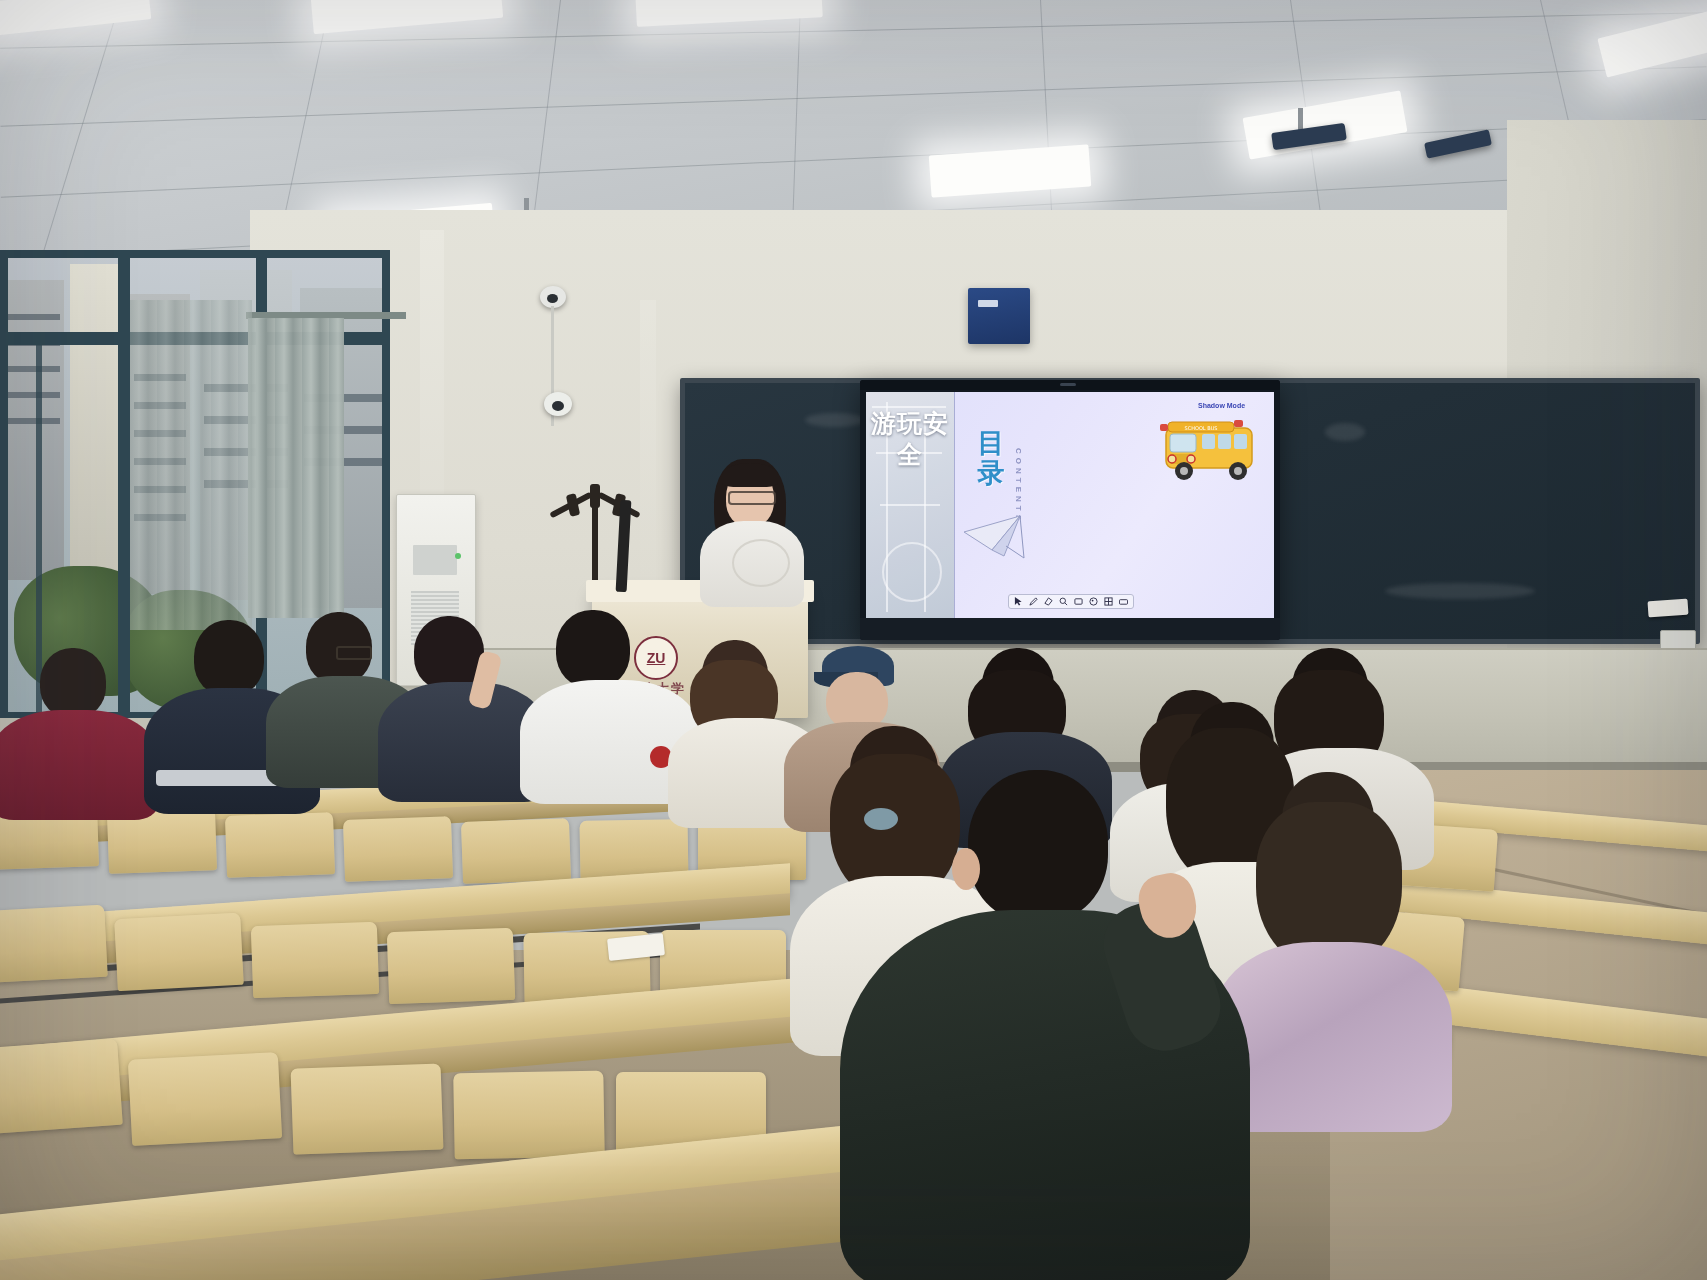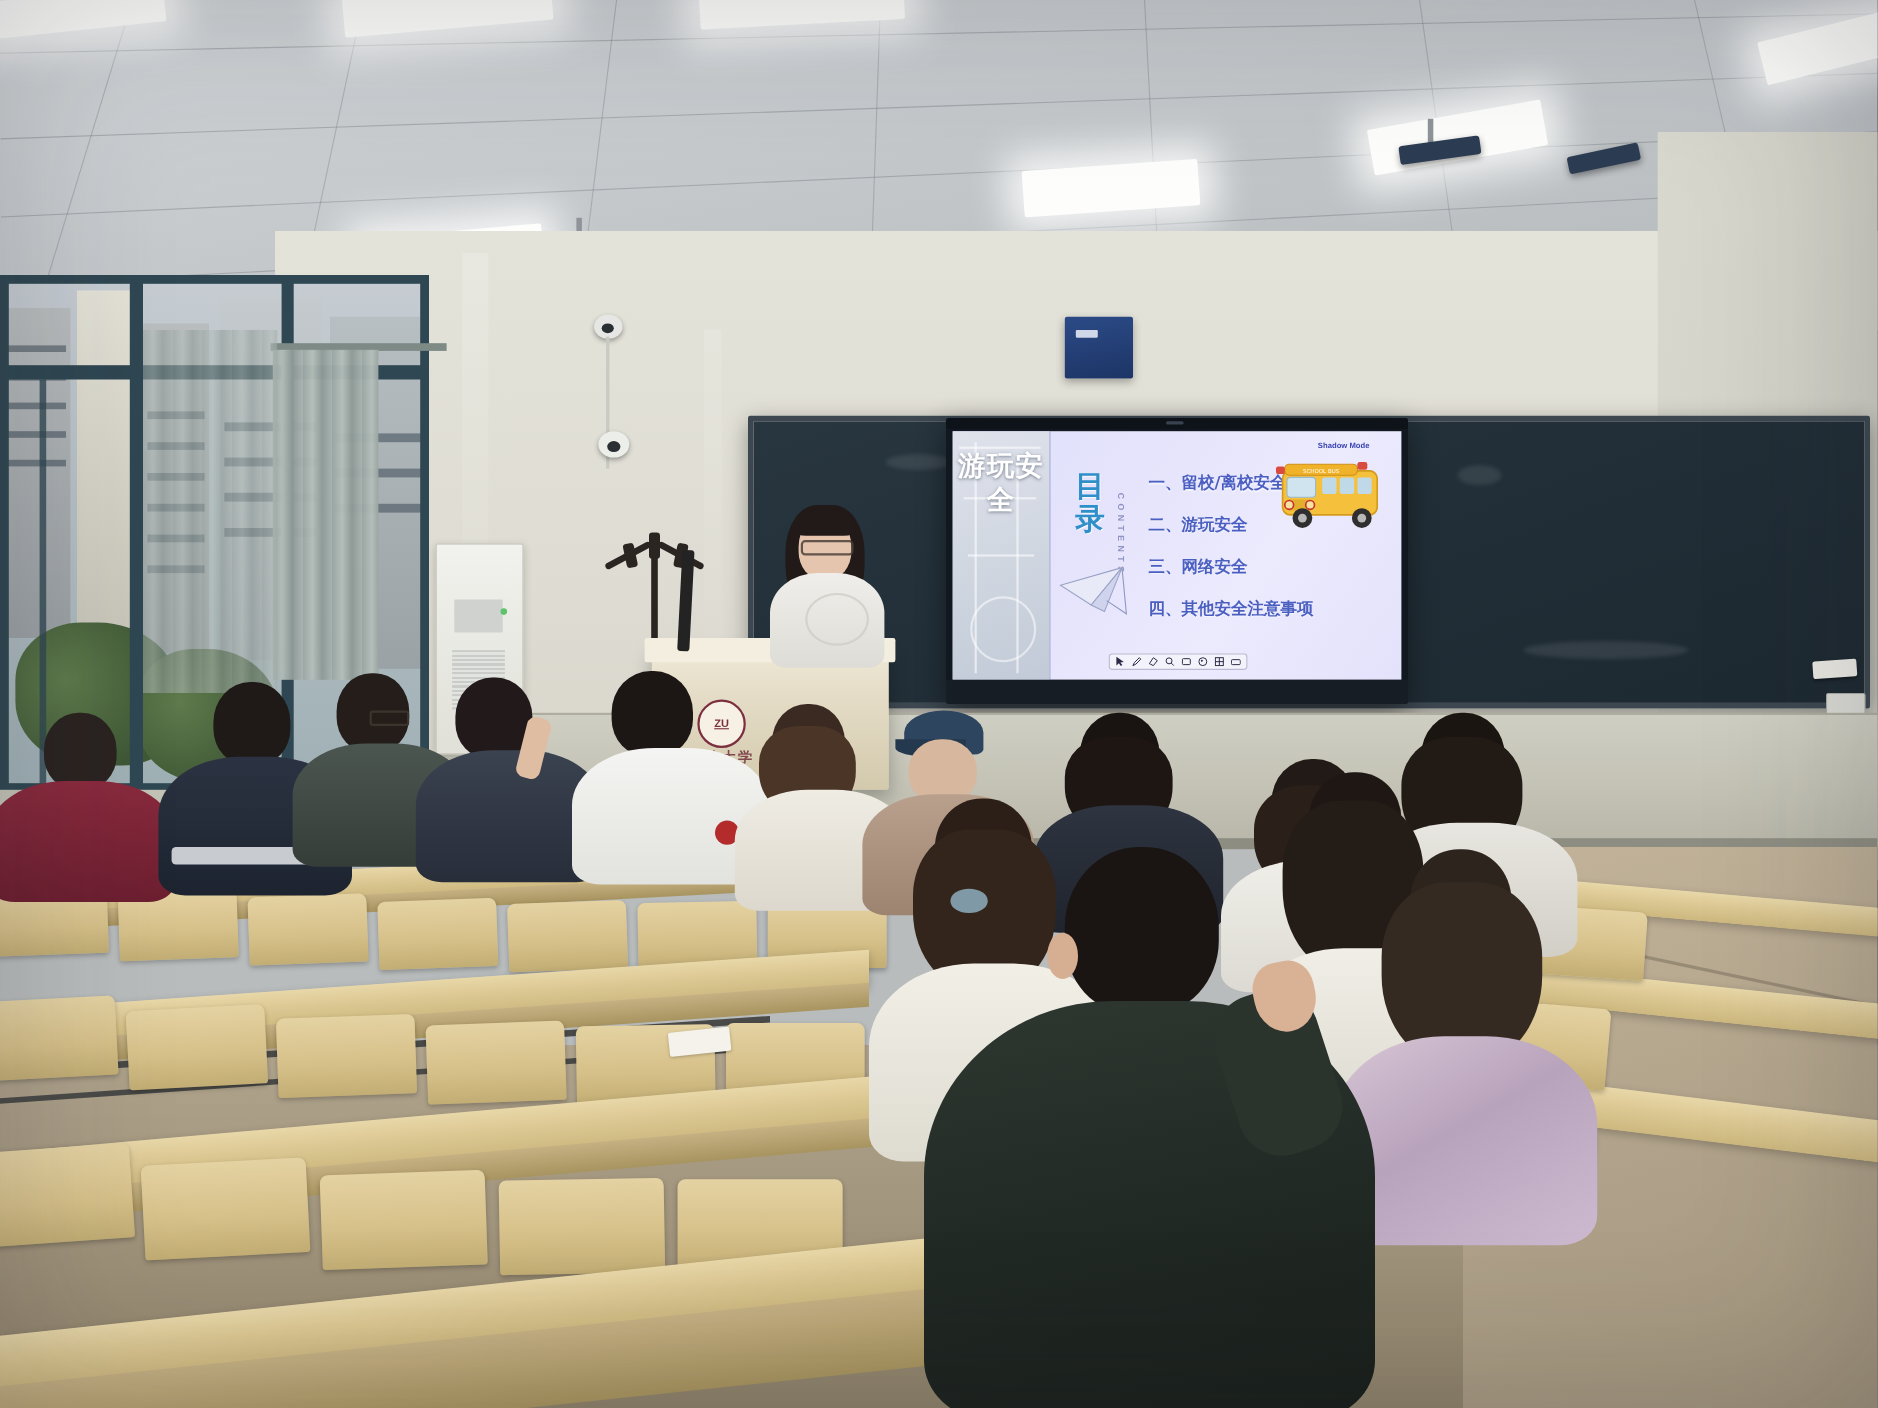--- a/index.html
+++ b/index.html
@@ -98,21 +98,21 @@
   .hairtail{position:absolute;border-radius:40% 40% 50% 50%;}
   .cap{position:absolute;border-radius:50% 50% 12% 12%;}
   .cap-brim{position:absolute;border-radius:0 0 60% 60%;}
 
   
   .podium{position:absolute;background:linear-gradient(180deg,#efe9d8 0%,#e4dcc6 35%,#d3c9ad 100%);
     border-radius:2px;box-shadow:0 6px 16px rgba(0,0,0,.25);}
   .podium-top{position:absolute;background:#f3eee0;border-radius:2px;}
   .podium-emblem{position:absolute;border-radius:50%;border:2px solid #7c2f3e;
     background:#f6f1e4;display:flex;align-items:center;justify-content:center;}
-  .emblem-inner{color:#7c2f3e;font-size:10px;font-weight:700;line-height:9px;text-decoration:underline;}
+  .emblem-inner{color:#7c2f3e;font-size:14px;font-weight:700;line-height:9px;text-decoration:underline;}
   .podium-text{position:absolute;color:#6e2b38;font-size:13px;font-weight:700;
     letter-spacing:2px;font-family:"DejaVu Sans",sans-serif;opacity:.82;}
   .mic{position:absolute;background:#232323;border-radius:3px;}
 
   .coatrack{position:absolute;}
   .cr-pole{position:absolute;background:#2a2520;}
   .cr-arm{position:absolute;background:#2a2520;border-radius:3px;}
   .cabinet{position:absolute;background:linear-gradient(180deg,#f2f2ee,#e0e0d8);
     border:1px solid #c6c6bd;border-radius:2px;box-shadow:0 3px 8px rgba(0,0,0,.18);}
   .cab-panel{position:absolute;background:#cfd2cf;border-radius:1px;}
@@ -216,26 +216,20 @@
       <div class="slide-contents" style="left:148px;top:56px;height:130px;">CONTENTS</div>
 
       <div class="paper-plane" style="left:96px;top:118px;width:72px;height:60px;">
         <svg width="72" height="60" viewBox="0 0 72 60">
           <polygon points="2,22 58,6 30,40" fill="#e9eaf7" stroke="#9ba2c8" stroke-width="1"></polygon>
           <polygon points="30,40 58,6 42,46" fill="#cfd3ec" stroke="#9ba2c8" stroke-width="1"></polygon>
           <polyline points="58,6 62,48 44,36" fill="none" stroke="#8f97c0" stroke-width="1"></polyline>
         </svg>
       </div>
 
-      <div class="slide-items" style="left:178px;top:40px;">
-        <div class="slide-item">一、留校/离校安全</div>
-        <div class="slide-item">二、游玩安全</div>
-        <div class="slide-item">三、网络安全</div>
-        <div class="slide-item">四、其他安全注意事项</div>
-      </div>
 
       <div class="shadow-mode" style="left:332px;top:10px;">Shadow Mode</div>
 
       <div class="bus" style="left:292px;top:22px;width:104px;height:74px;">
         <svg width="104" height="74" viewBox="0 0 104 74">
           <rect x="8" y="14" width="86" height="40" rx="7" fill="#f5c13d" stroke="#d39a1c" stroke-width="1.5"></rect>
           <rect x="10" y="8" width="66" height="10" rx="4" fill="#f0b229" stroke="#cf8f18" stroke-width="1"></rect>
           <text x="43" y="16" font-size="5" fill="#ffffff" text-anchor="middle" font-family="DejaVu Sans">SCHOOL BUS</text>
           <rect x="12" y="20" width="26" height="18" rx="3" fill="#cfe4ef" stroke="#9ab9c9" stroke-width="1"></rect>
           <rect x="44" y="20" width="13" height="15" rx="2" fill="#bfd9e8"></rect>

